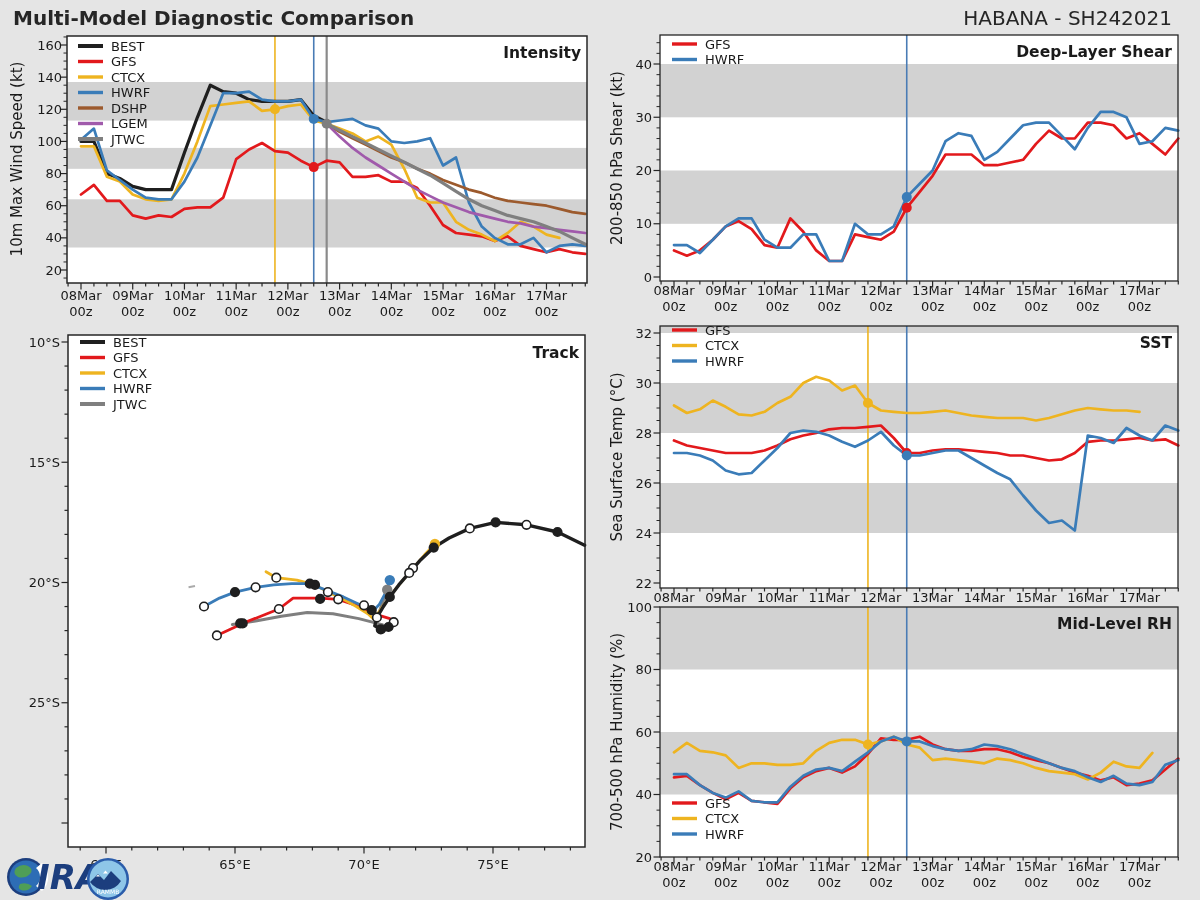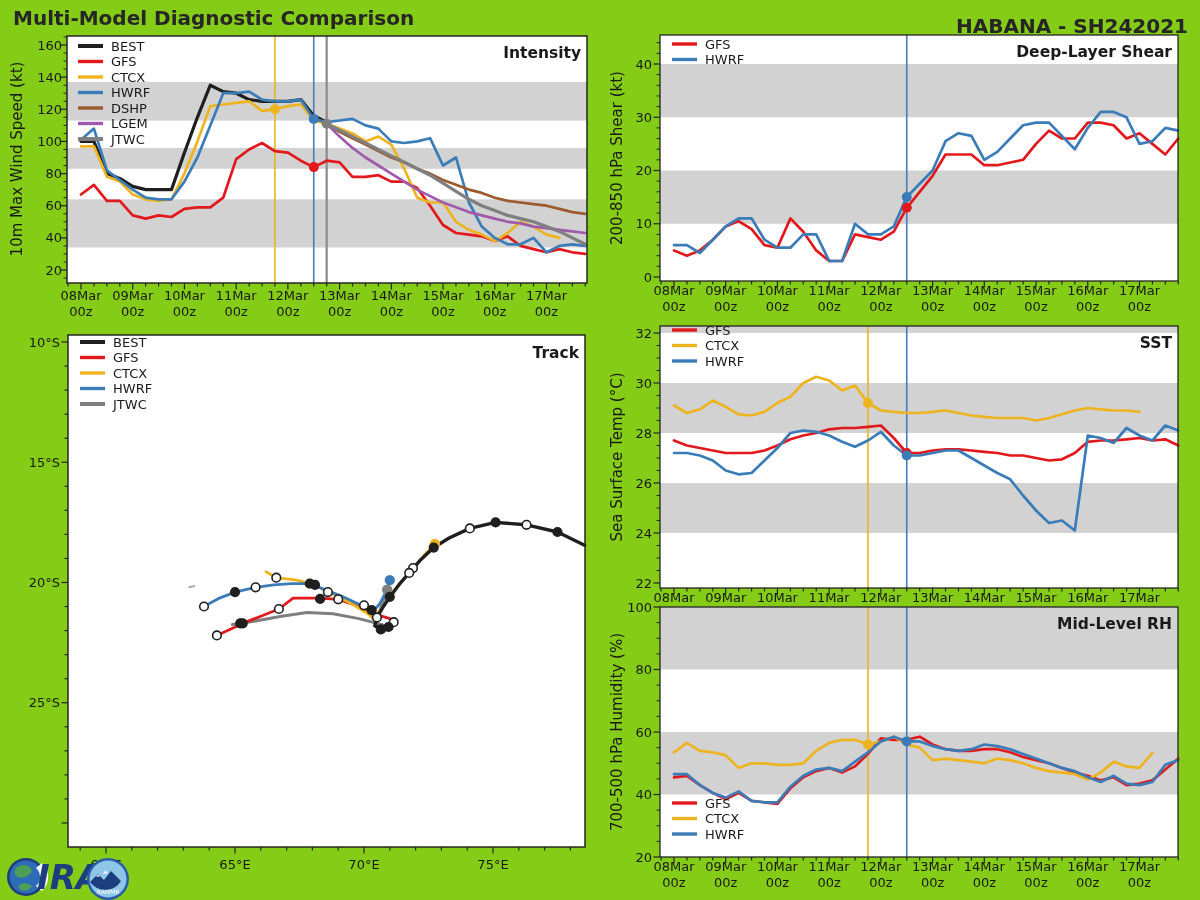--- a/index.html
+++ b/index.html
@@ -1,19 +1,19 @@
 <!DOCTYPE html>
 <html><head>
 <meta charset="utf-8">
 <style>
   html,body{margin:0;padding:0;background:#ffffff;}
-  .canvas{position:relative;width:1200px;height:900px;background:#84cc16;overflow:hidden;
+  .canvas{position:relative;width:1200px;height:900px;background:#e5e5e5;overflow:hidden;
           font-family:"DejaVu Sans","Liberation Sans",sans-serif;}
   .title-left{position:absolute;left:13px;top:6px;font-size:20px;font-weight:bold;color:#262626;}
-  .title-right{position:absolute;right:12px;top:6px;font-size:20px;font-weight:bold;color:#262626;margin-top:8px;}
+  .title-right{position:absolute;right:28px;top:6px;font-size:20px;font-weight:normal;color:#262626;}
   svg{position:absolute;left:0;top:0;}
   text{font-family:"DejaVu Sans","Liberation Sans",sans-serif;}
 </style>
 </head>
 <body>
 
 <div class="canvas">
   <div class="title-left">Multi-Model Diagnostic Comparison</div>
   <div class="title-right">HABANA - SH242021</div>
   <svg id="fig" width="1200" height="900" viewBox="0 0 1200 900">

